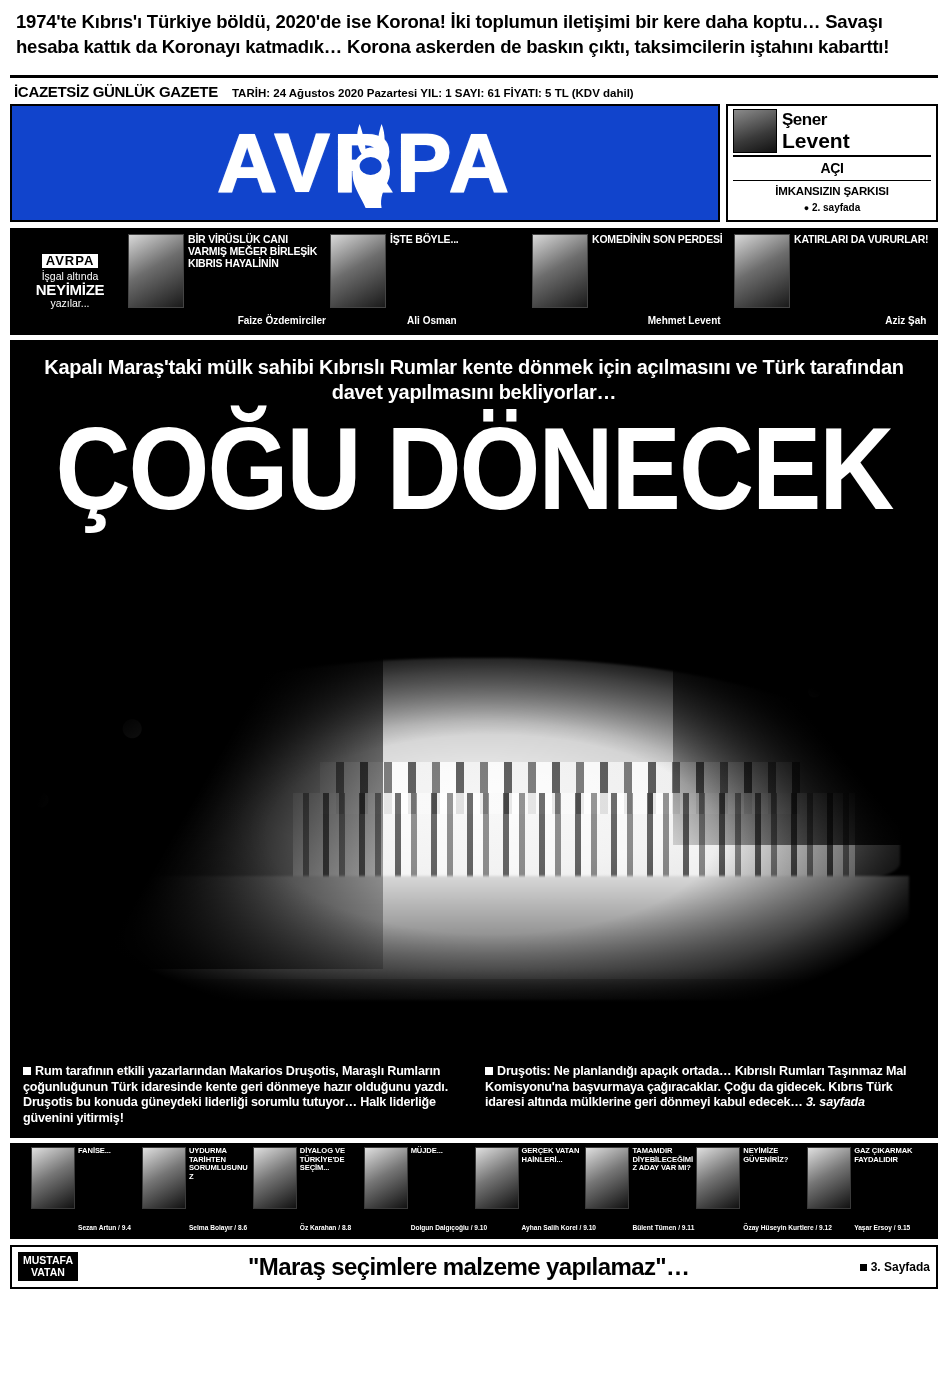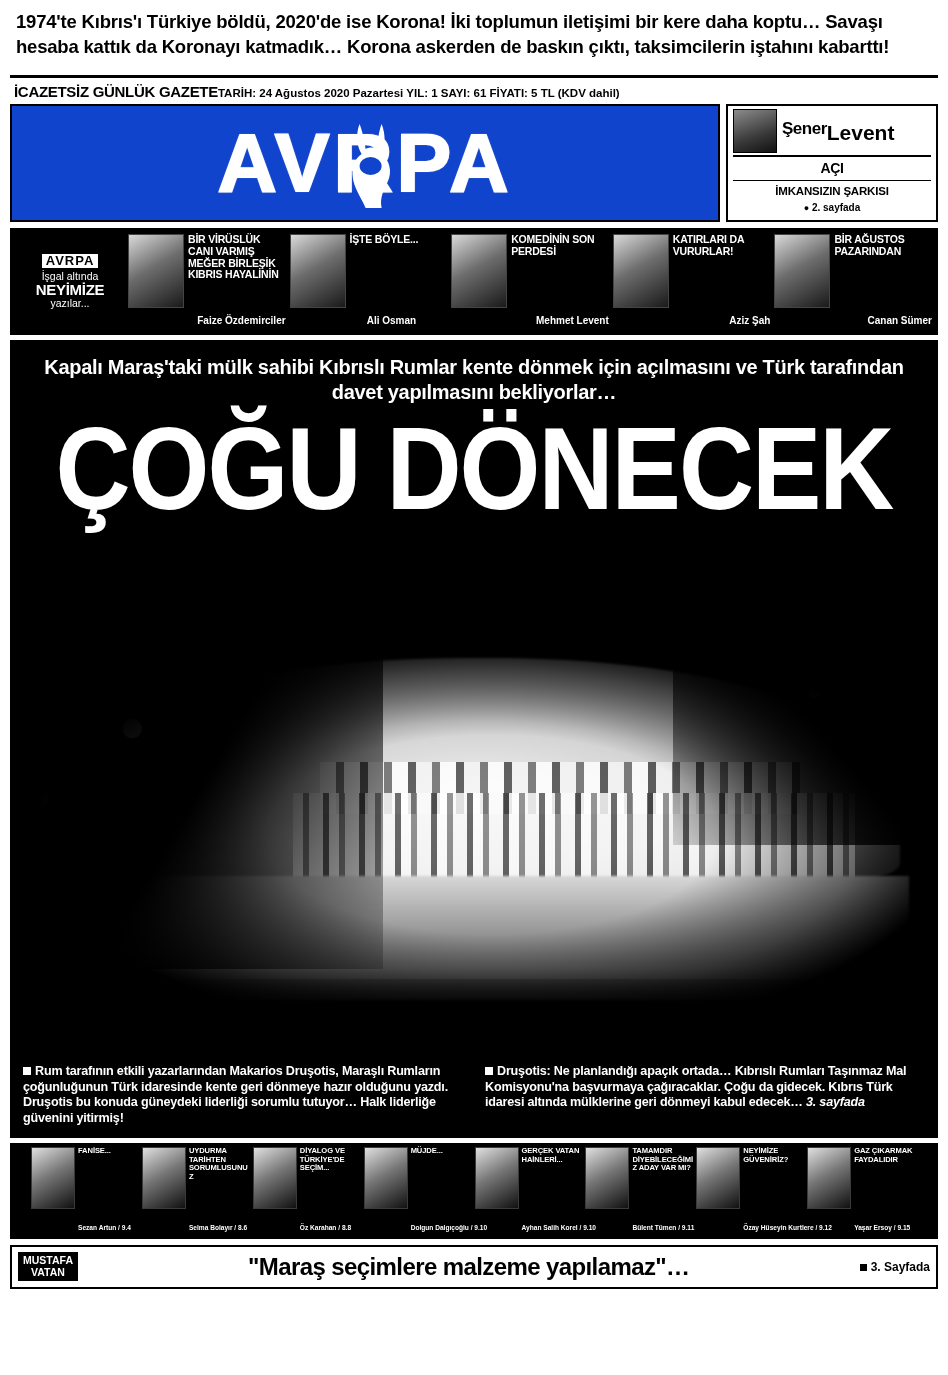--- a/index.html
+++ b/index.html
@@ -29,20 +29,21 @@
     font-weight: bold;
     line-height: 1.33;
     letter-spacing: -0.2px;
   }
 
   
   .masthead-info {
     display: flex;
     align-items: flex-end;
     padding: 5px 4px 4px 4px;
+    gap: 14px;
   }
   .masthead-info .left {
     font-size: 15px;
     font-weight: bold;
     letter-spacing: -0.3px;
   }
   .masthead-info .date {
     font-size: 11.5px;
     font-weight: bold;
     padding-bottom: 1px;
@@ -104,21 +105,21 @@
   }
   .corner-face {
     width: 44px;
     height: 44px;
     background: linear-gradient(160deg,#8b8b8b,#3a3a3a 60%,#111);
     border: 1px solid #000;
     flex: none;
   }
   .corner-names {
     display: flex;
-    flex-direction: row;
+    flex-direction: column;
     align-items: flex-start;
     line-height: 1;
   }
   .corner-names .n1 {
     font-size: 17px; font-weight: bold; letter-spacing: -0.5px;
   }
   .corner-names .n2 {
     font-size: 21px; font-weight: bold; letter-spacing: 0px; margin-top: 2px;
   }
   .corner-mid {
@@ -518,27 +519,20 @@
     </div>
 
     <div class="col-item">
       <div class="col-photo"></div>
       <div class="col-text">
         <div class="col-title">KATIRLARI DA VURURLAR!</div>
         <div class="col-name">Aziz Şah</div>
       </div>
     </div>
 
-    <div class="col-item">
-      <div class="col-photo"></div>
-      <div class="col-text">
-        <div class="col-title">BİR AĞUSTOS PAZARINDAN</div>
-        <div class="col-name">Canan Sümer</div>
-      </div>
-    </div>
   </div>
 
   <div class="hero">
     <div class="hero-kicker">Kapalı Maraş'taki mülk sahibi Kıbrıslı Rumlar kente dönmek için açılmasını ve Türk tarafından davet yapılmasını bekliyorlar…</div>
     <div class="hero-head">ÇOĞU DÖNECEK</div>
 
     <div class="hero-photo">
       <div class="sky"></div>
       <div class="skyline2"></div>
       <div class="skyline"></div>

